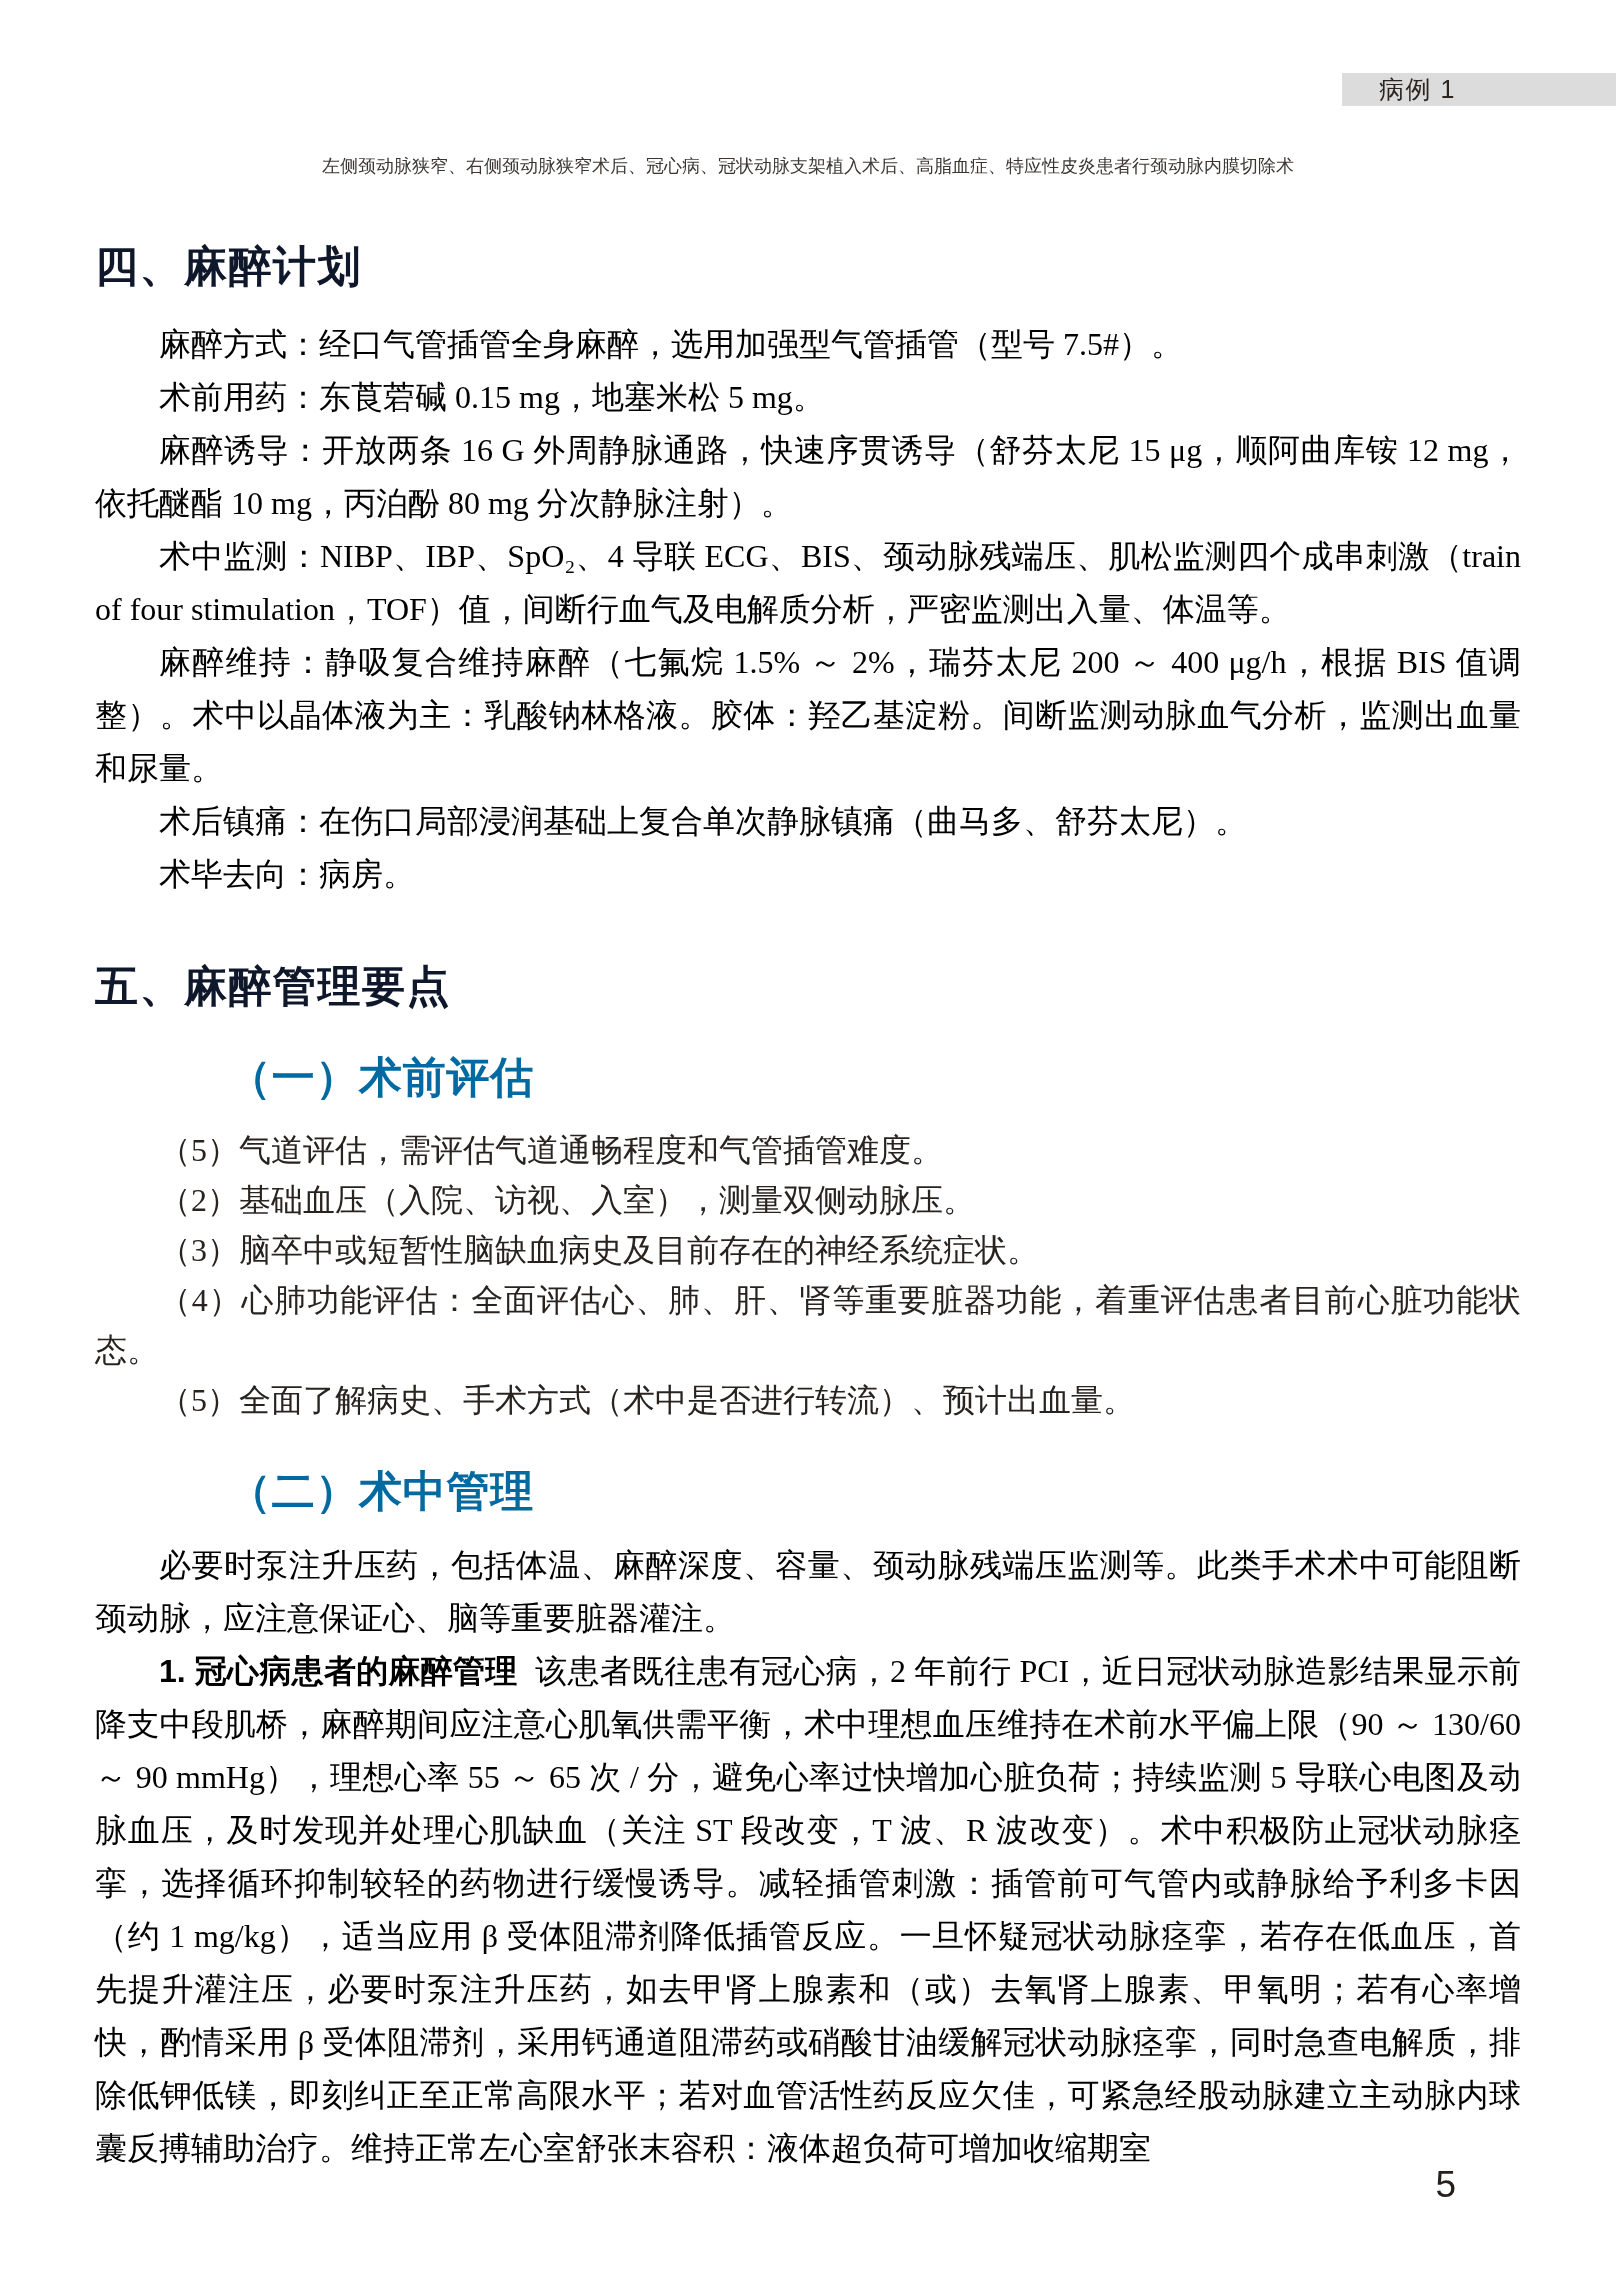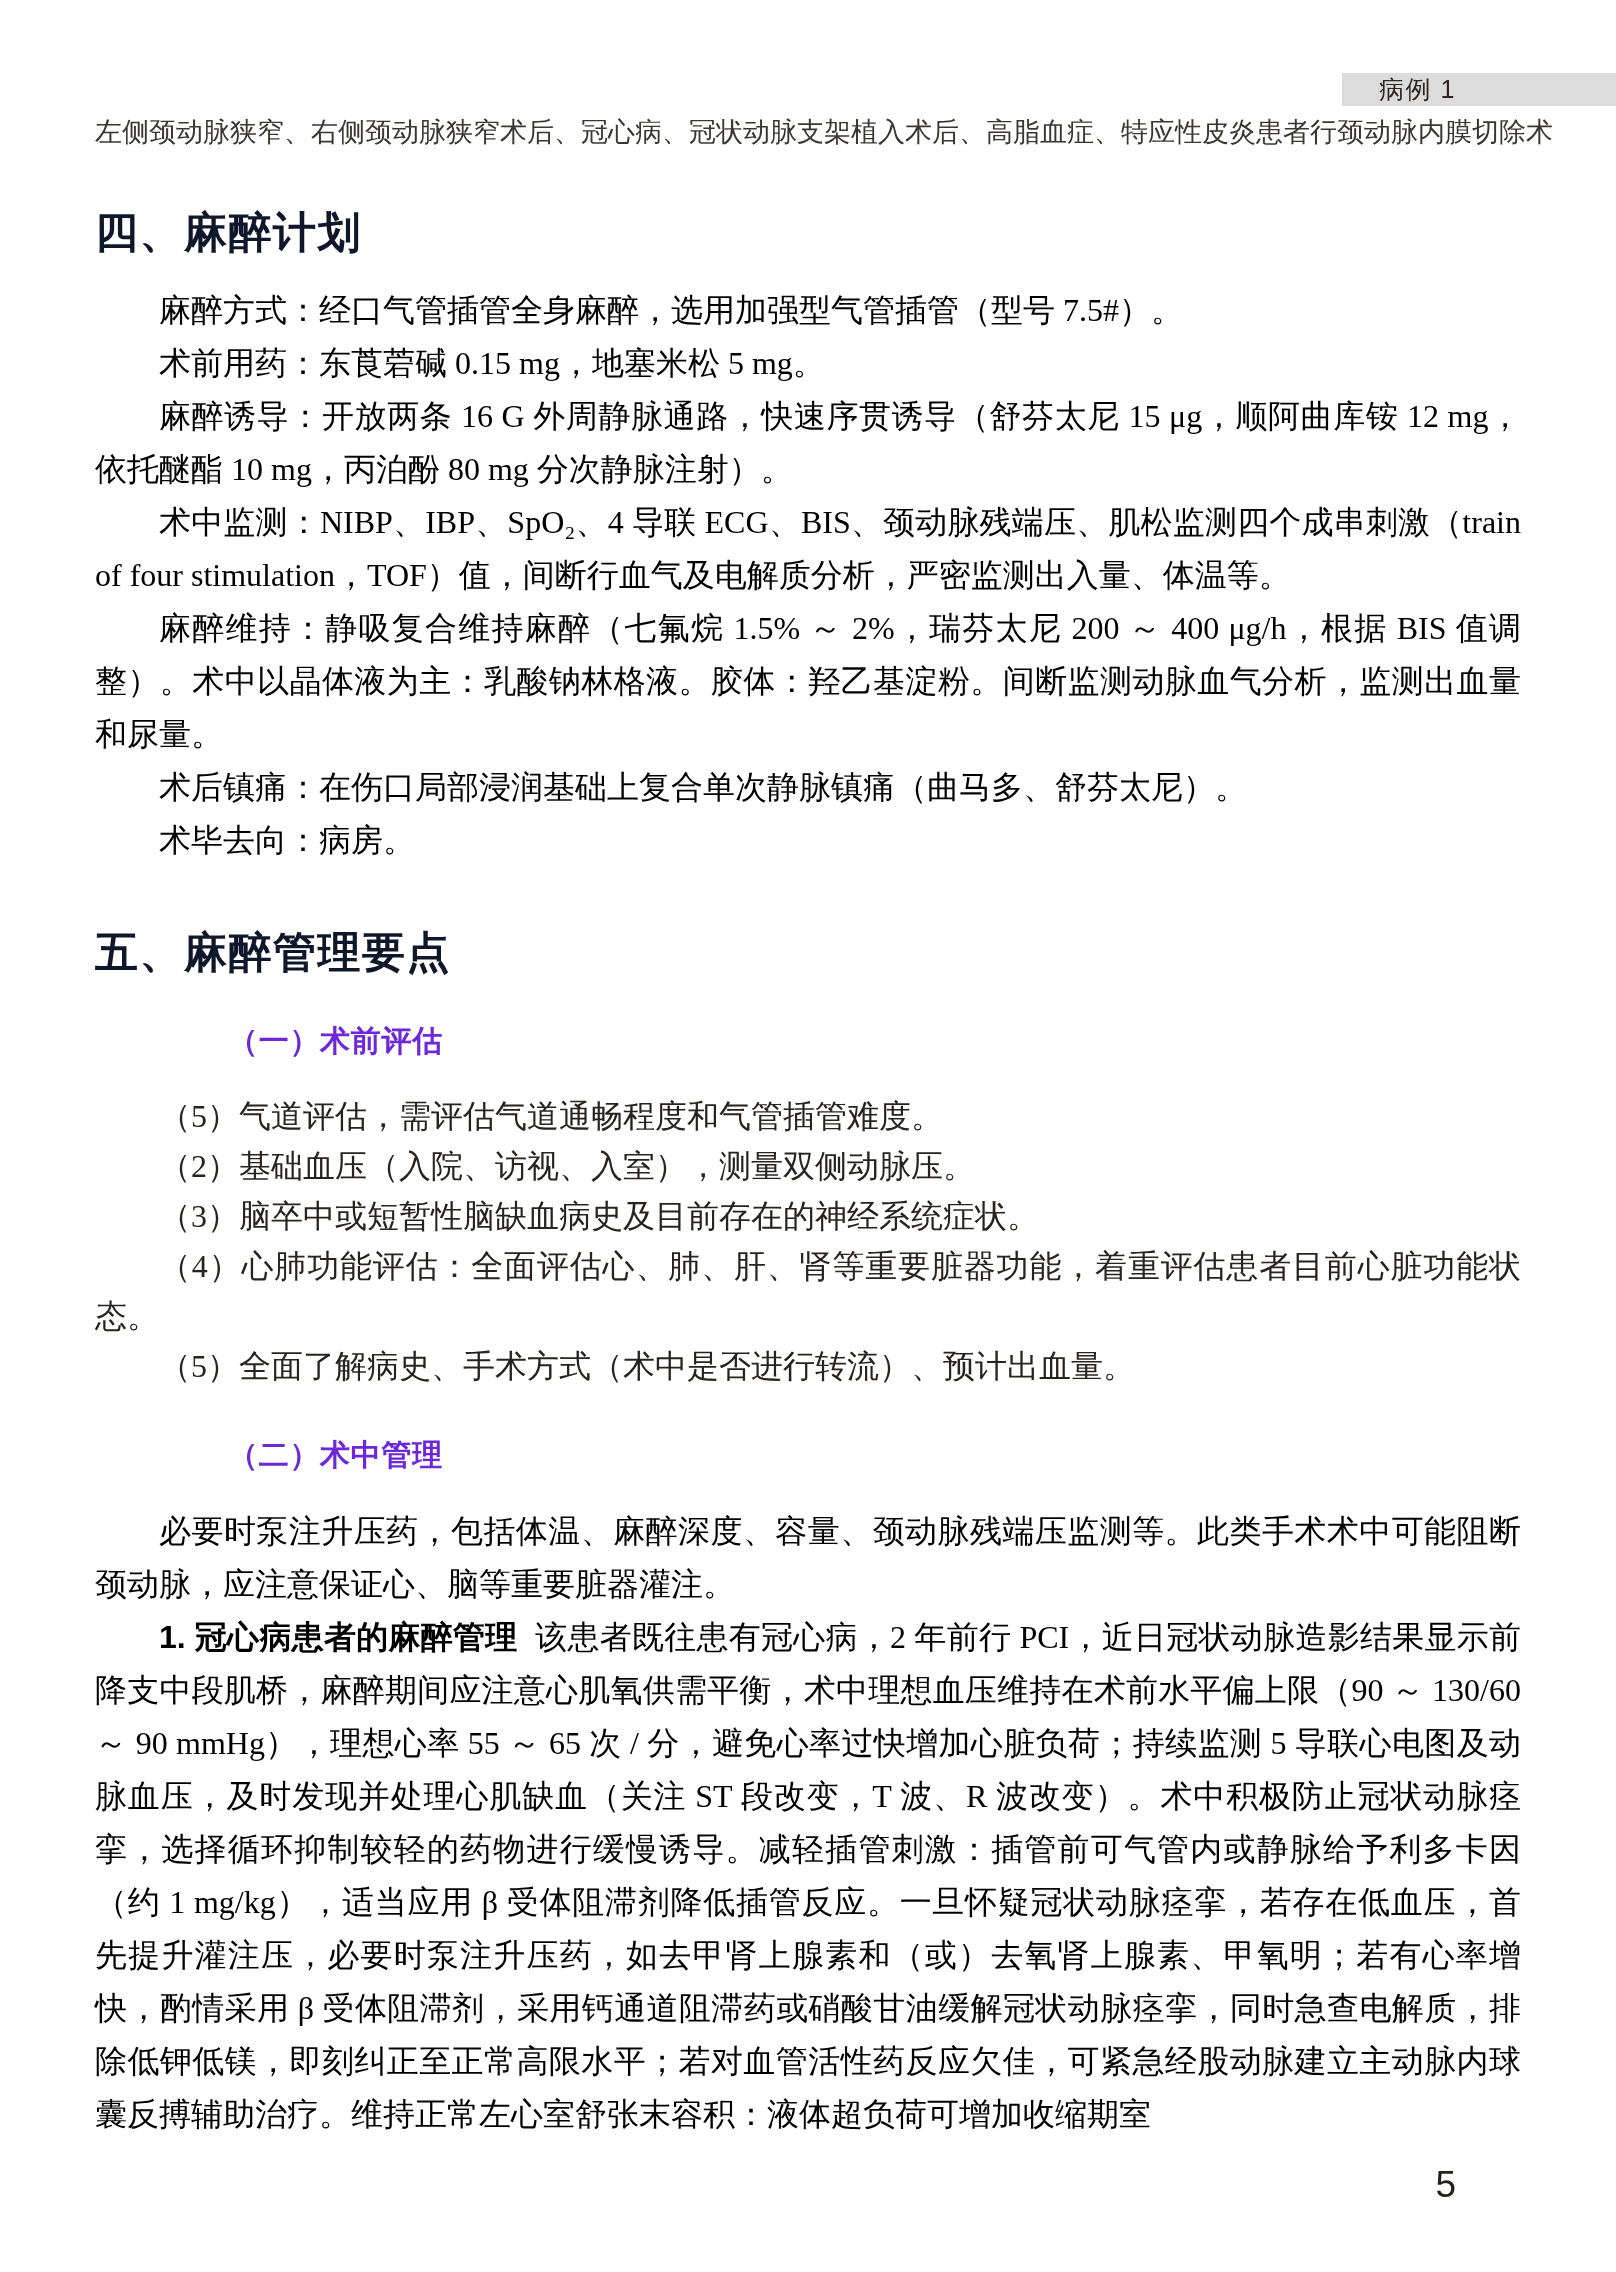--- a/index.html
+++ b/index.html
@@ -29,39 +29,40 @@
     line-height: 33px;
     padding-left: 37px;
     box-sizing: border-box;
     letter-spacing: 1.5px;
   }
   .running-head {
     text-align: center;
     font-family: "Liberation Sans", sans-serif;
     font-weight: normal;
     color: #3c3631;
-    font-size: 27px;
+    font-size: 18px;
     line-height: 30px;
     white-space: nowrap;
+    margin-top: 34px;
   }
   
   h1.sec-title {
     font-family: "Liberation Sans", sans-serif;
     font-weight: bold;
     color: #0f172a;
     font-size: 43px;
     line-height: 49px;
     margin: 61px 0 0 0;
     letter-spacing: 1.5px;
   }
   h2.sub-title {
-    font-family: Liberation Mono, monospace;
+    font-family: Liberation Serif, serif;
     font-weight: bold;
-    color: #6d28d9;
-    font-size: 30px;
+    color: #0369a1;
+    font-size: 43px;
     line-height: 41px;
     margin: 46px 0 0 0;
     padding-left: 133px;
     letter-spacing: 0.7px;
   }
   
   .para-block { margin-top: 27px; }
   p.body-p {
     margin: 0;
     font-size: 32px;

